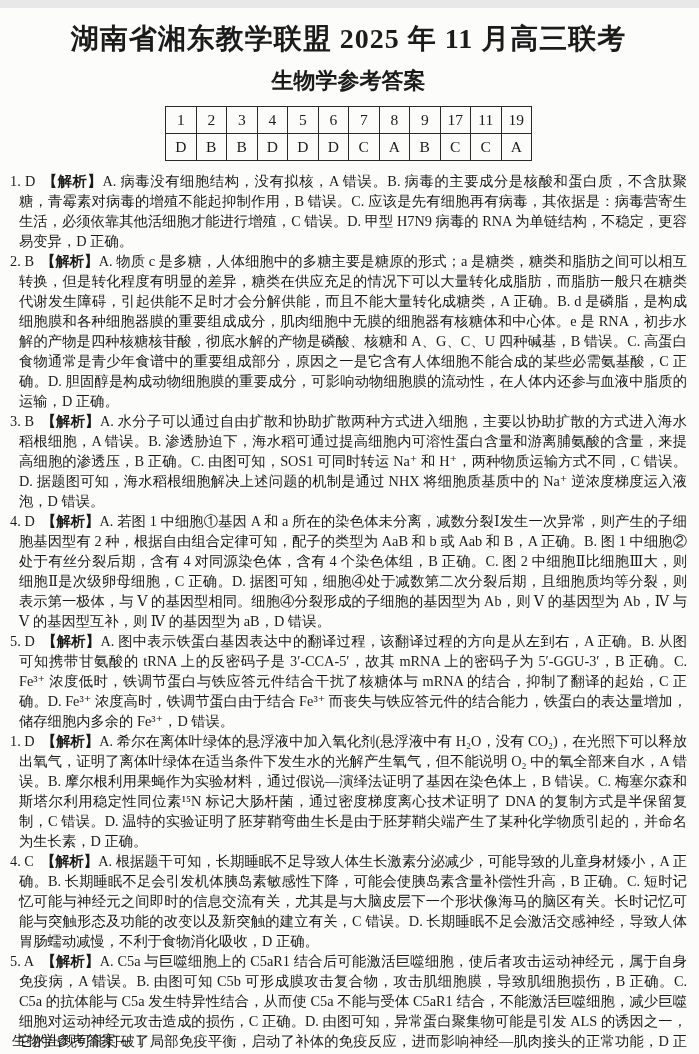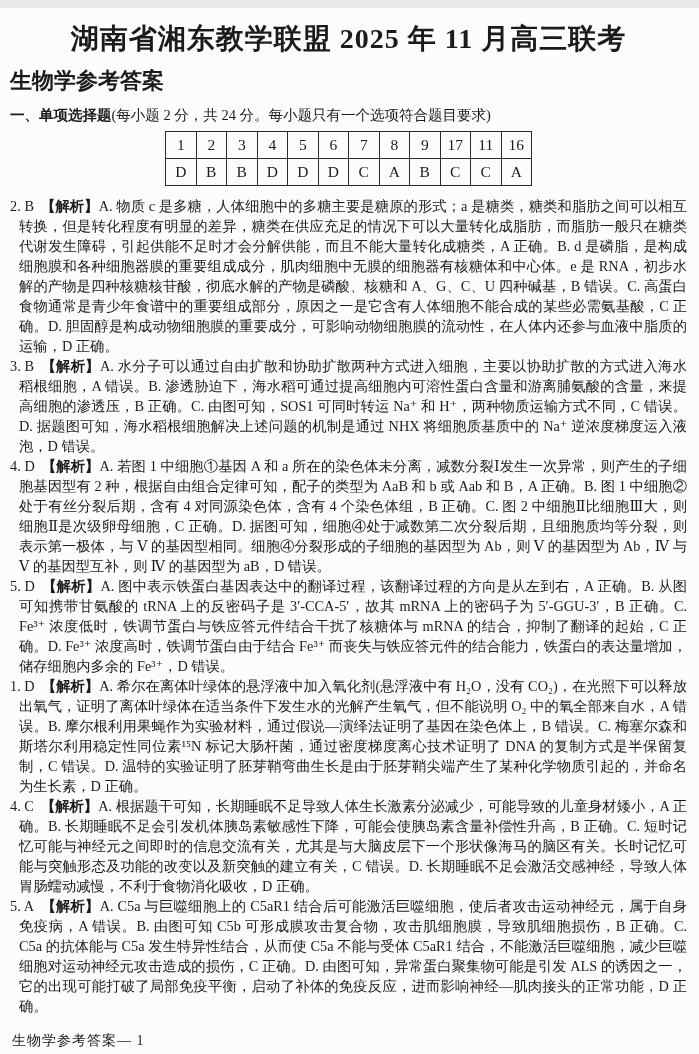--- a/index.html
+++ b/index.html
@@ -17,21 +17,21 @@
   }
   .exam-title {
     text-align: center;
     font-size: 28px;
     font-weight: bold;
     letter-spacing: 1px;
     margin: 4px 0 2px 0;
     font-family: "Liberation Serif", "DejaVu Serif", serif;
   }
   .answers-subtitle {
-    text-align: left;
+    text-align: center;
     font-size: 22px;
     font-weight: bold;
     margin: 8px 0 10px 0;
     font-family: "Liberation Sans", "DejaVu Sans", sans-serif;
   }
   .section-line {
     font-size: 14.5px;
     margin: 4px 0 6px 0;
     white-space: nowrap;
   }
@@ -83,58 +83,56 @@
 </style>
 </head>
 <body>
 
 <div class="page">
 
   <div class="exam-title">湖南省湘东教学联盟 2025 年 11 月高三联考</div>
 
   <div class="answers-subtitle">生物学参考答案</div>
 
-  <div class="section-line">
-    <span class="sec-head">一、单项选择题</span><span class="sec-note">(每小题 2 分，共 24 分。每小题只有一个选项符合题目要求)</span>
-  </div>
 
   <table class="answer-table">
     <tbody>
       <tr id="row-numbers">
           <td>1</td>
           <td>2</td>
           <td>3</td>
           <td>4</td>
           <td>5</td>
           <td>6</td>
           <td>7</td>
           <td>8</td>
           <td>9</td>
           <td>17</td>
           <td>11</td>
-          <td>16</td>
+          <td>19</td>
         </tr>
       <tr id="row-answers">
           <td>D</td>
           <td>B</td>
           <td>B</td>
           <td>D</td>
           <td>D</td>
           <td>D</td>
           <td>C</td>
           <td>A</td>
           <td>B</td>
           <td>C</td>
           <td>C</td>
           <td>A</td>
         </tr>
     </tbody>
   </table>
 
   <div class="items" id="items">
+      <p class="item"><span class="prefix">1. D</span><span class="tag">【解析】</span><span class="body">A. 病毒没有细胞结构，没有拟核，A 错误。B. 病毒的主要成分是核酸和蛋白质，不含肽聚糖，青霉素对病毒的增殖不能起抑制作用，B 错误。C. 应该是先有细胞再有病毒，其依据是：病毒营寄生生活，必须依靠其他活细胞才能进行增殖，C 错误。D. 甲型 H7N9 病毒的 RNA 为单链结构，不稳定，更容易变异，D 正确。</span></p>
       <p class="item"><span class="prefix">2. B</span><span class="tag">【解析】</span><span class="body">A. 物质 c 是多糖，人体细胞中的多糖主要是糖原的形式；a 是糖类，糖类和脂肪之间可以相互转换，但是转化程度有明显的差异，糖类在供应充足的情况下可以大量转化成脂肪，而脂肪一般只在糖类代谢发生障碍，引起供能不足时才会分解供能，而且不能大量转化成糖类，A 正确。B. d 是磷脂，是构成细胞膜和各种细胞器膜的重要组成成分，肌肉细胞中无膜的细胞器有核糖体和中心体。e 是 RNA，初步水解的产物是四种核糖核苷酸，彻底水解的产物是磷酸、核糖和 A、G、C、U 四种碱基，B 错误。C. 高蛋白食物通常是青少年食谱中的重要组成部分，原因之一是它含有人体细胞不能合成的某些必需氨基酸，C 正确。D. 胆固醇是构成动物细胞膜的重要成分，可影响动物细胞膜的流动性，在人体内还参与血液中脂质的运输，D 正确。</span></p>
       <p class="item"><span class="prefix">3. B</span><span class="tag">【解析】</span><span class="body">A. 水分子可以通过自由扩散和协助扩散两种方式进入细胞，主要以协助扩散的方式进入海水稻根细胞，A 错误。B. 渗透胁迫下，海水稻可通过提高细胞内可溶性蛋白含量和游离脯氨酸的含量，来提高细胞的渗透压，B 正确。C. 由图可知，SOS1 可同时转运 Na⁺ 和 H⁺，两种物质运输方式不同，C 错误。D. 据题图可知，海水稻根细胞解决上述问题的机制是通过 NHX 将细胞质基质中的 Na⁺ 逆浓度梯度运入液泡，D 错误。</span></p>
       <p class="item"><span class="prefix">4. D</span><span class="tag">【解析】</span><span class="body">A. 若图 1 中细胞①基因 A 和 a 所在的染色体未分离，减数分裂Ⅰ发生一次异常，则产生的子细胞基因型有 2 种，根据自由组合定律可知，配子的类型为 AaB 和 b 或 Aab 和 B，A 正确。B. 图 1 中细胞②处于有丝分裂后期，含有 4 对同源染色体，含有 4 个染色体组，B 正确。C. 图 2 中细胞Ⅱ比细胞Ⅲ大，则细胞Ⅱ是次级卵母细胞，C 正确。D. 据图可知，细胞④处于减数第二次分裂后期，且细胞质均等分裂，则表示第一极体，与 Ⅴ 的基因型相同。细胞④分裂形成的子细胞的基因型为 Ab，则 Ⅴ 的基因型为 Ab，Ⅳ 与 Ⅴ 的基因型互补，则 Ⅳ 的基因型为 aB，D 错误。</span></p>
       <p class="item"><span class="prefix">5. D</span><span class="tag">【解析】</span><span class="body">A. 图中表示铁蛋白基因表达中的翻译过程，该翻译过程的方向是从左到右，A 正确。B. 从图可知携带甘氨酸的 tRNA 上的反密码子是 3′-CCA-5′，故其 mRNA 上的密码子为 5′-GGU-3′，B 正确。C. Fe³⁺ 浓度低时，铁调节蛋白与铁应答元件结合干扰了核糖体与 mRNA 的结合，抑制了翻译的起始，C 正确。D. Fe³⁺ 浓度高时，铁调节蛋白由于结合 Fe³⁺ 而丧失与铁应答元件的结合能力，铁蛋白的表达量增加，储存细胞内多余的 Fe³⁺，D 错误。</span></p>
       <p class="item"><span class="prefix">1. D</span><span class="tag">【解析】</span><span class="body">A. 希尔在离体叶绿体的悬浮液中加入氧化剂(悬浮液中有 H₂O，没有 CO₂)，在光照下可以释放出氧气，证明了离体叶绿体在适当条件下发生水的光解产生氧气，但不能说明 O₂ 中的氧全部来自水，A 错误。B. 摩尔根利用果蝇作为实验材料，通过假说—演绎法证明了基因在染色体上，B 错误。C. 梅塞尔森和斯塔尔利用稳定性同位素¹⁵N 标记大肠杆菌，通过密度梯度离心技术证明了 DNA 的复制方式是半保留复制，C 错误。D. 温特的实验证明了胚芽鞘弯曲生长是由于胚芽鞘尖端产生了某种化学物质引起的，并命名为生长素，D 正确。</span></p>
       <p class="item"><span class="prefix">4. C</span><span class="tag">【解析】</span><span class="body">A. 根据题干可知，长期睡眠不足导致人体生长激素分泌减少，可能导致的儿童身材矮小，A 正确。B. 长期睡眠不足会引发机体胰岛素敏感性下降，可能会使胰岛素含量补偿性升高，B 正确。C. 短时记忆可能与神经元之间即时的信息交流有关，尤其是与大脑皮层下一个形状像海马的脑区有关。长时记忆可能与突触形态及功能的改变以及新突触的建立有关，C 错误。D. 长期睡眠不足会激活交感神经，导致人体胃肠蠕动减慢，不利于食物消化吸收，D 正确。</span></p>
       <p class="item"><span class="prefix">5. A</span><span class="tag">【解析】</span><span class="body">A. C5a 与巨噬细胞上的 C5aR1 结合后可能激活巨噬细胞，使后者攻击运动神经元，属于自身免疫病，A 错误。B. 由图可知 C5b 可形成膜攻击复合物，攻击肌细胞膜，导致肌细胞损伤，B 正确。C. C5a 的抗体能与 C5a 发生特异性结合，从而使 C5a 不能与受体 C5aR1 结合，不能激活巨噬细胞，减少巨噬细胞对运动神经元攻击造成的损伤，C 正确。D. 由图可知，异常蛋白聚集物可能是引发 ALS 的诱因之一，它的出现可能打破了局部免疫平衡，启动了补体的免疫反应，进而影响神经—肌肉接头的正常功能，D 正确。</span></p>
     </div>
 
   <div class="page-footer">生物学参考答案— 1</div>

